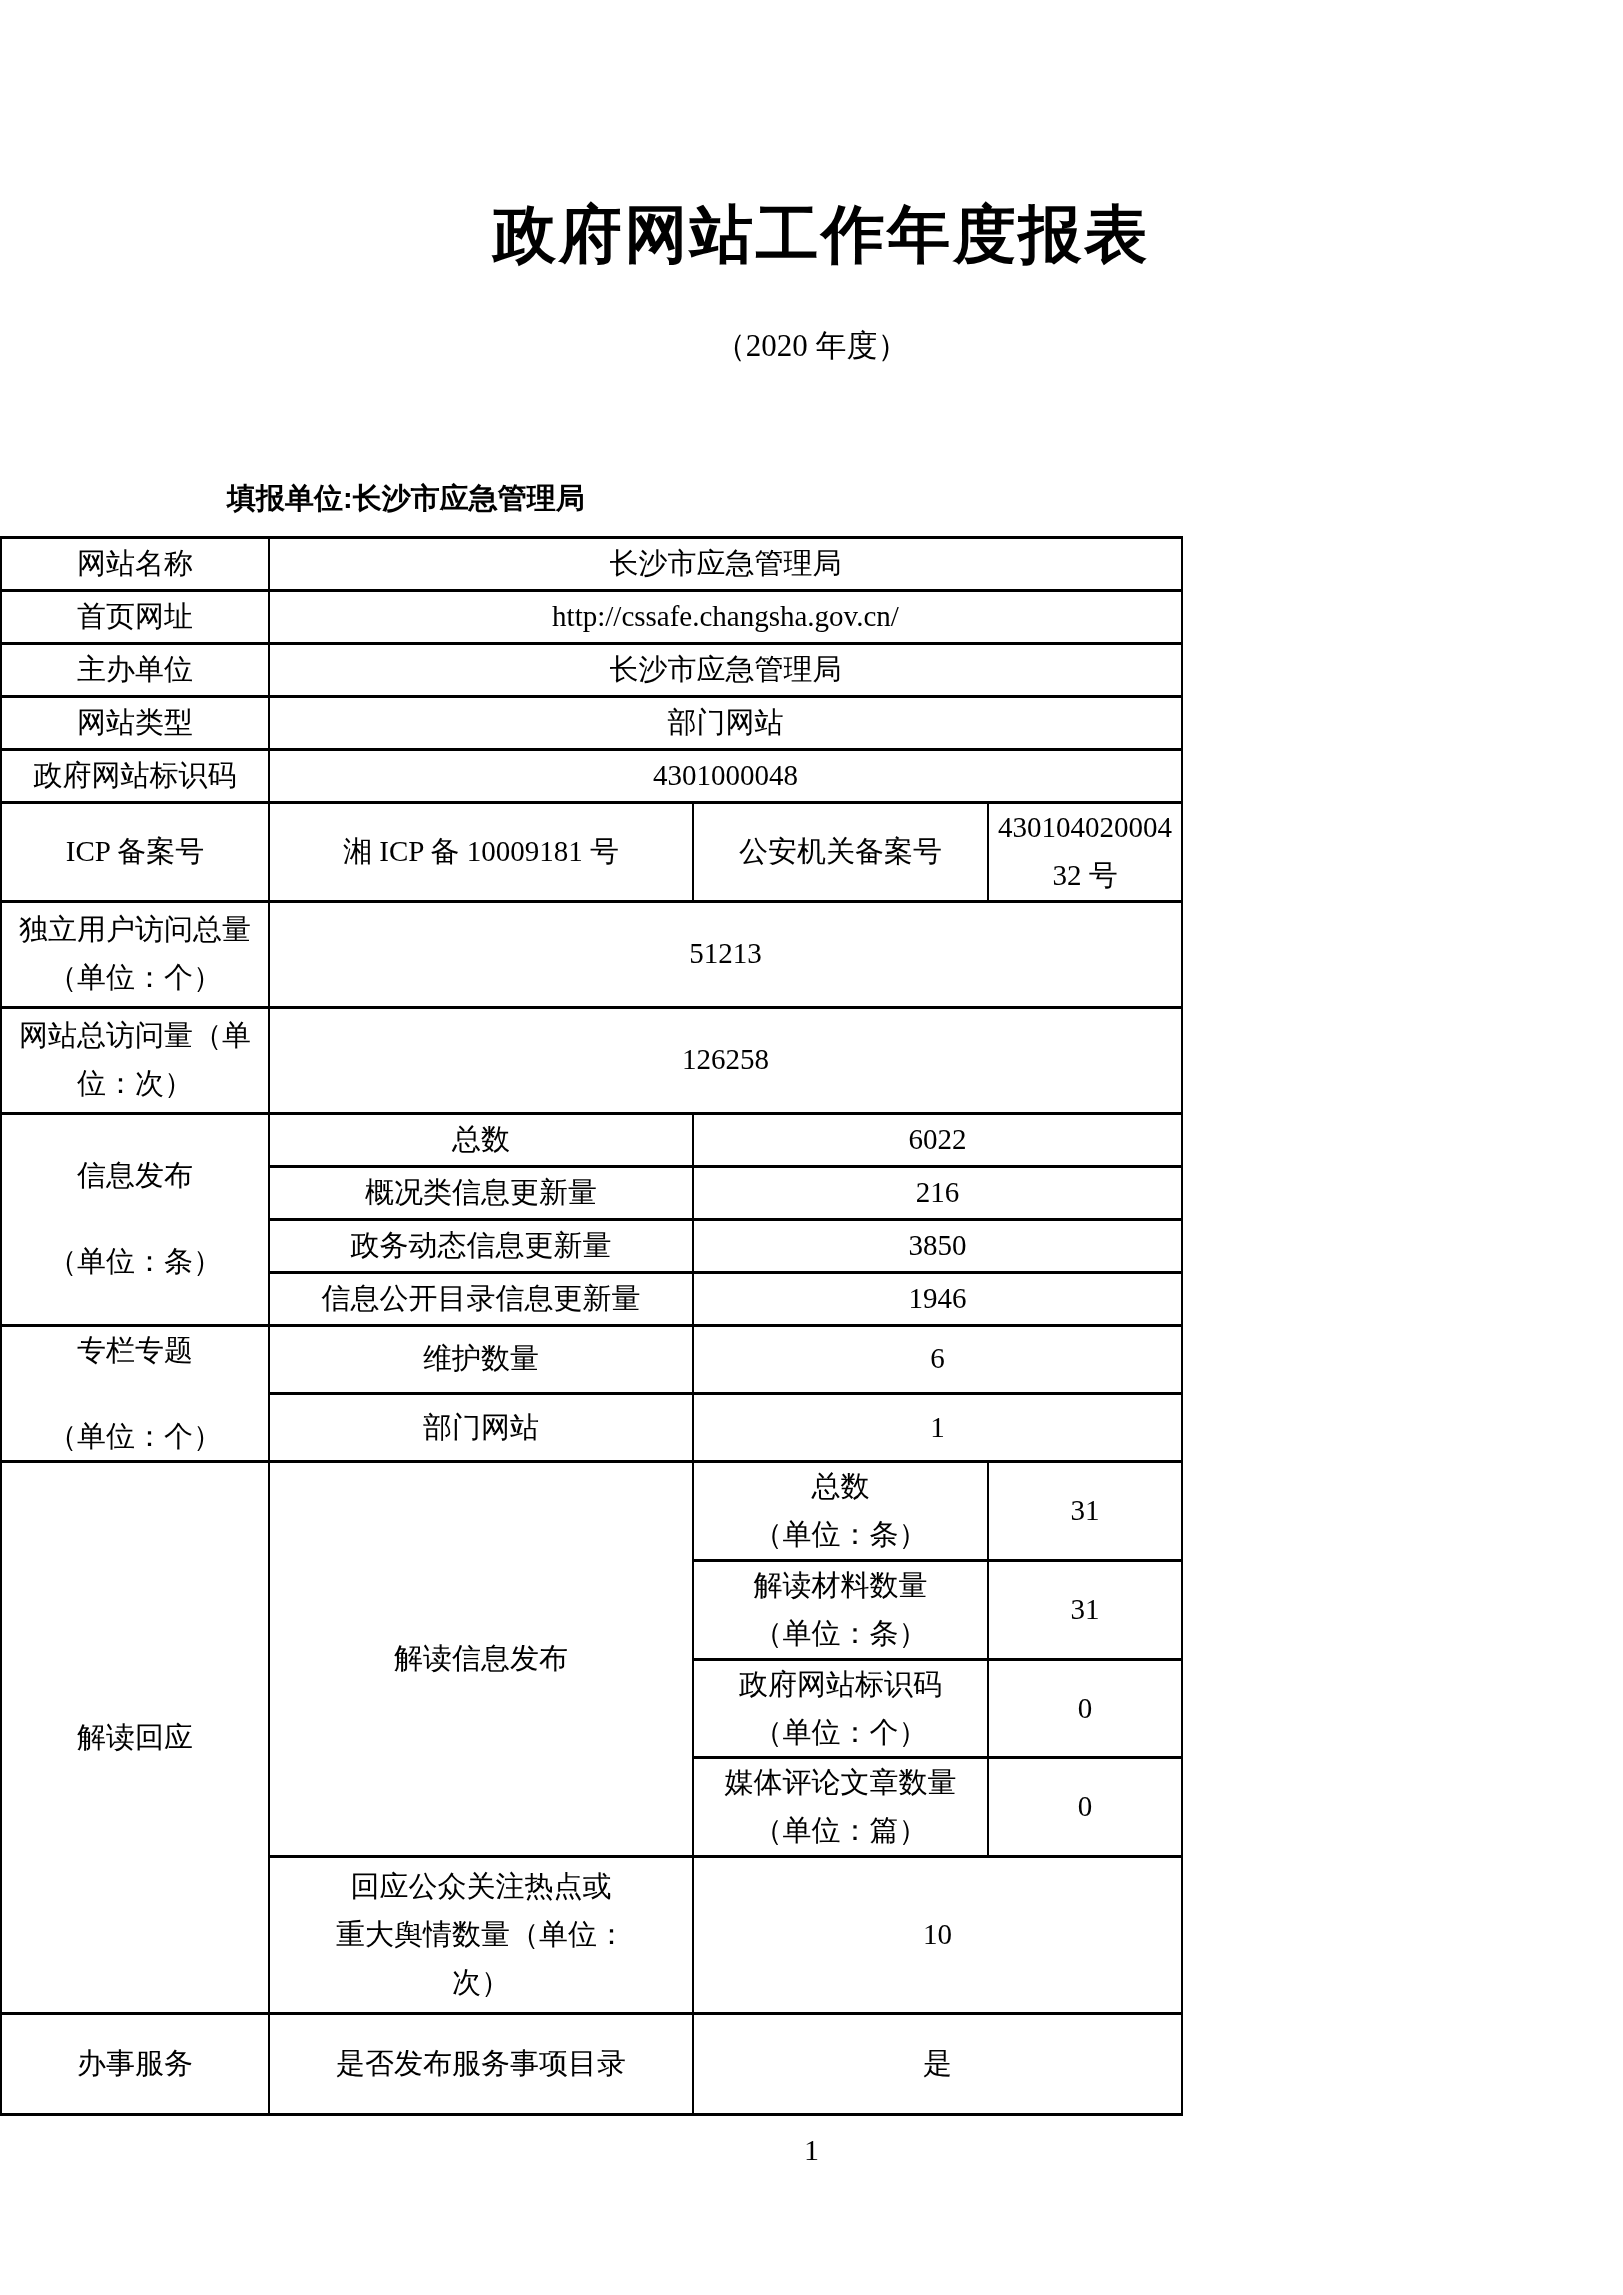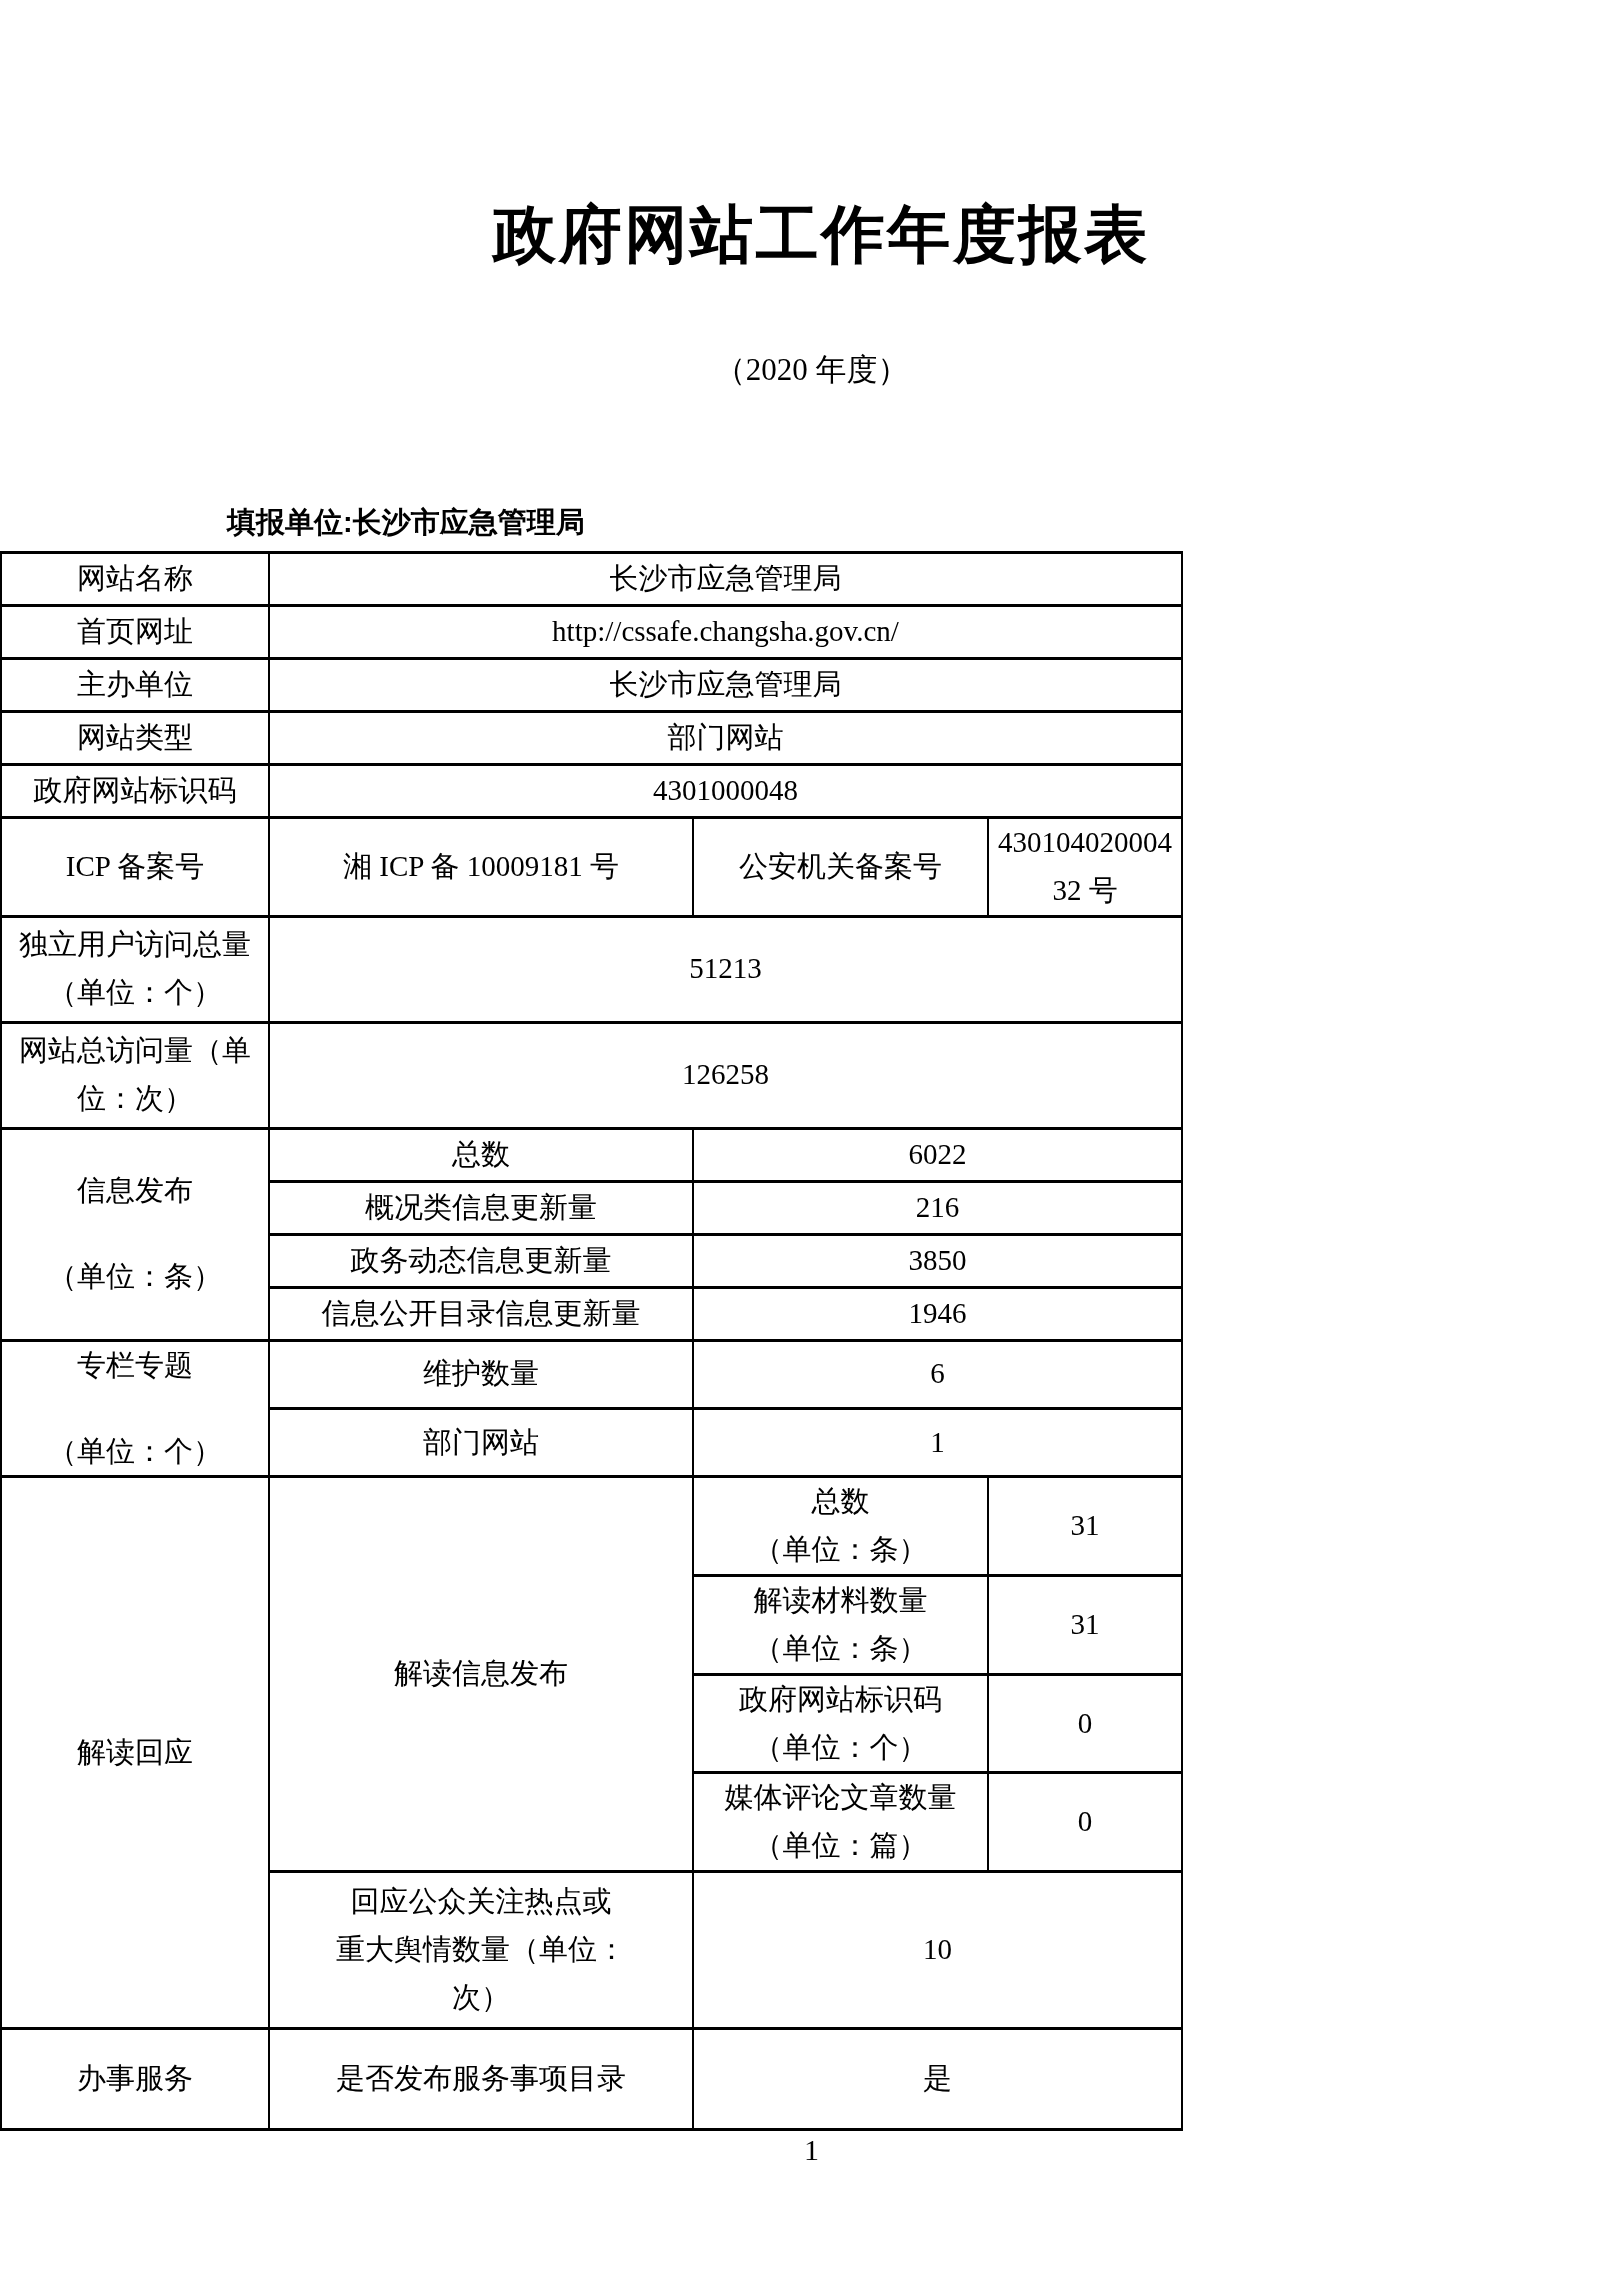--- a/index.html
+++ b/index.html
@@ -15,28 +15,28 @@
     padding-top: 203px;
     text-align: center;
     font-size: 63px;
     line-height: 1;
     font-weight: bold;
     font-family: "Liberation Sans", "DejaVu Sans", sans-serif;
     letter-spacing: 2.7px;
     padding-left: 20px;
   }
   .page-subtitle {
-    margin-top: 88px;
+    margin-top: 64px;
     text-align: center;
     font-size: 31px;
     line-height: 1;
     font-family: "Liberation Serif", "DejaVu Serif", serif;
   }
   .report-unit {
-    margin: 123px 0 14px 227px;
+    margin: 123px 0 23px 227px;
     font-size: 29px;
     line-height: 1;
     font-weight: bold;
     font-family: "Liberation Sans", "DejaVu Sans", sans-serif;
   }
   table.report {
     border-collapse: collapse;
     table-layout: fixed;
     width: 1181px;
     font-size: 29px;

